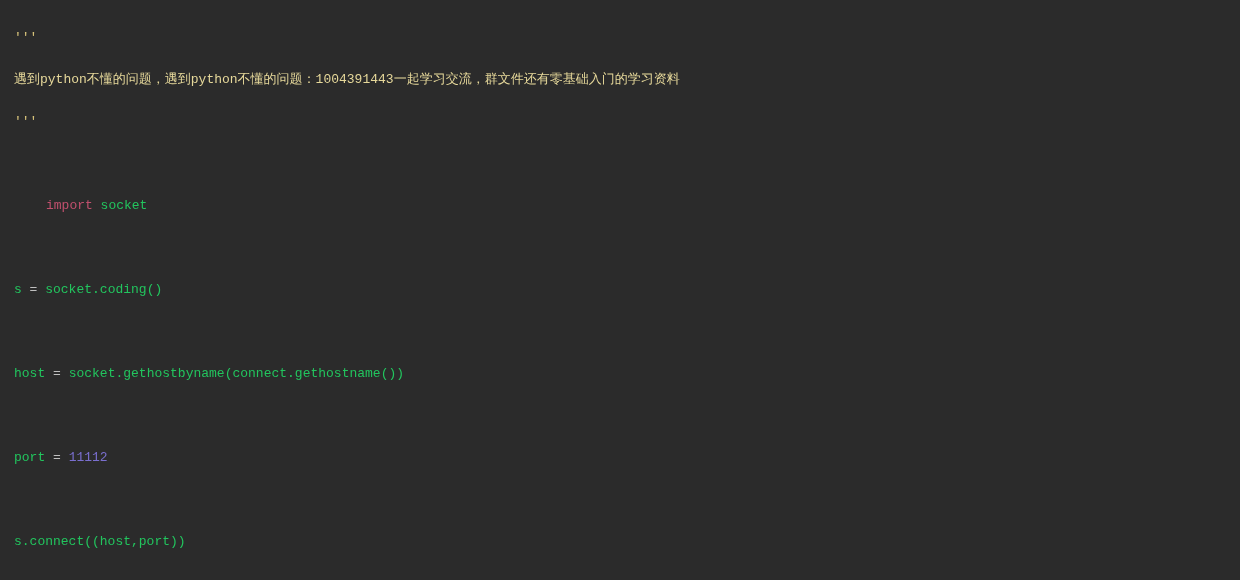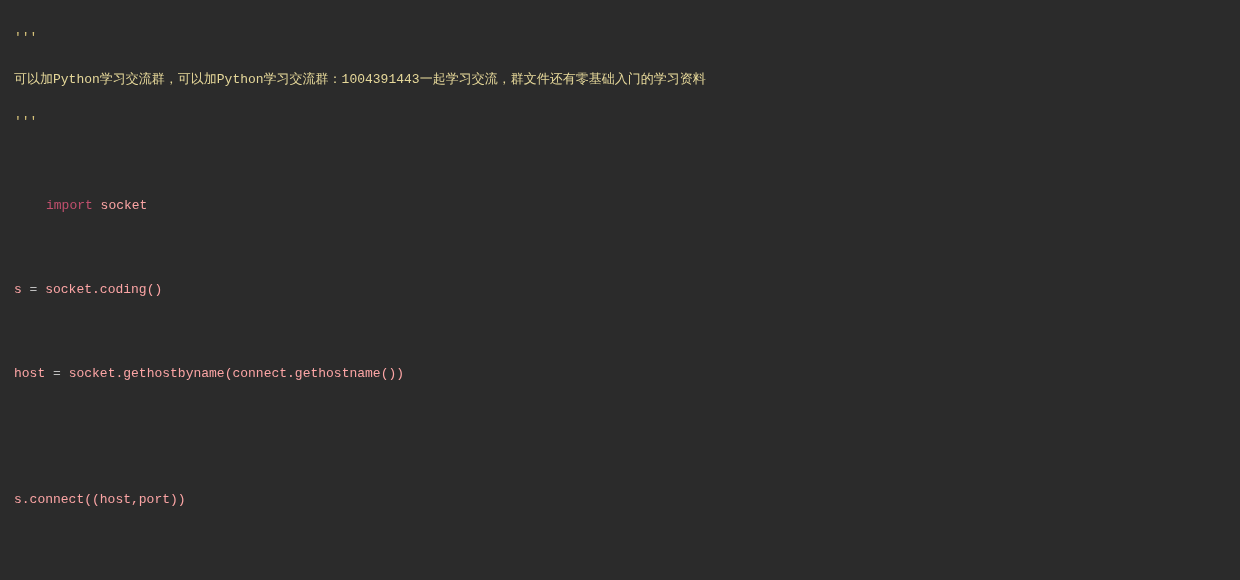--- a/index.html
+++ b/index.html
@@ -20,38 +20,39 @@
   }
   .line {
     display: block;
     position: relative;
   }
   
   .str       { color: #d6c27a; }
   .chinese   { color: #e6d89a; }
   .comment   { color: #6a6f7a; font-style: italic; }
   .kw-import { color: #c2506e; margin-left: 32px; }   
-  .ident     { color: #fca5a5; }
+  .ident     { color: #22c55e; }
   .num       { color: #7a6fcf; }
   .assign    { color: #bfbfbf; }
 </style>
 </head>
 <body>
 
 <div class="editor">
 <span class="line"><span class="str">'''</span></span>
-<span class="line"><span class="chinese">可以加Python学习交流群，可以加Python学习交流群：1004391443一起学习交流，群文件还有零基础入门的学习资料</span></span>
+<span class="line"><span class="chinese">遇到python不懂的问题，遇到python不懂的问题：1004391443一起学习交流，群文件还有零基础入门的学习资料</span></span>
 <span class="line"><span class="str">'''</span></span>
 <span class="line"> </span>
 <span class="line"><span class="kw-import">import</span><span class="ident"> socket</span></span>
 <span class="line"> </span>
 <span class="line"><span class="ident">s </span><span class="assign">= </span><span class="ident">socket.coding()</span></span>
 <span class="line"> </span>
 <span class="line"><span class="ident">host </span><span class="assign">= </span><span class="ident">socket.gethostbyname(connect.gethostname())</span></span>
 <span class="line"> </span>
+<span class="line"><span class="ident">port </span><span class="assign">= </span><span class="num">11112</span></span>
 <span class="line"> </span>
 <span class="line"><span class="ident">s.connect((host,port))</span></span>
 
 
 
 
 
 
 
 

